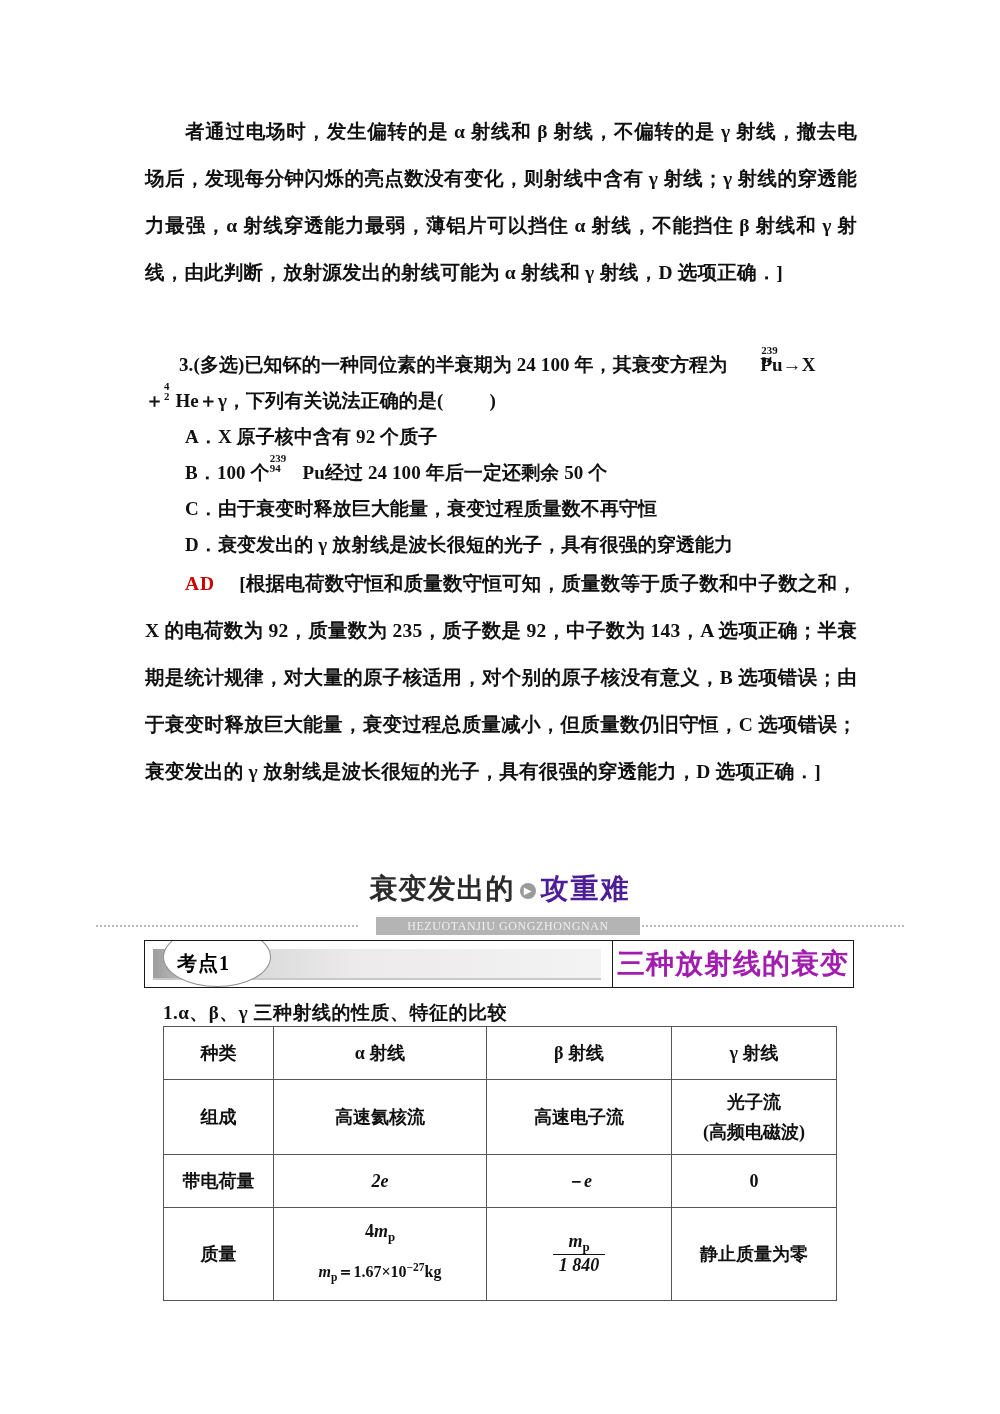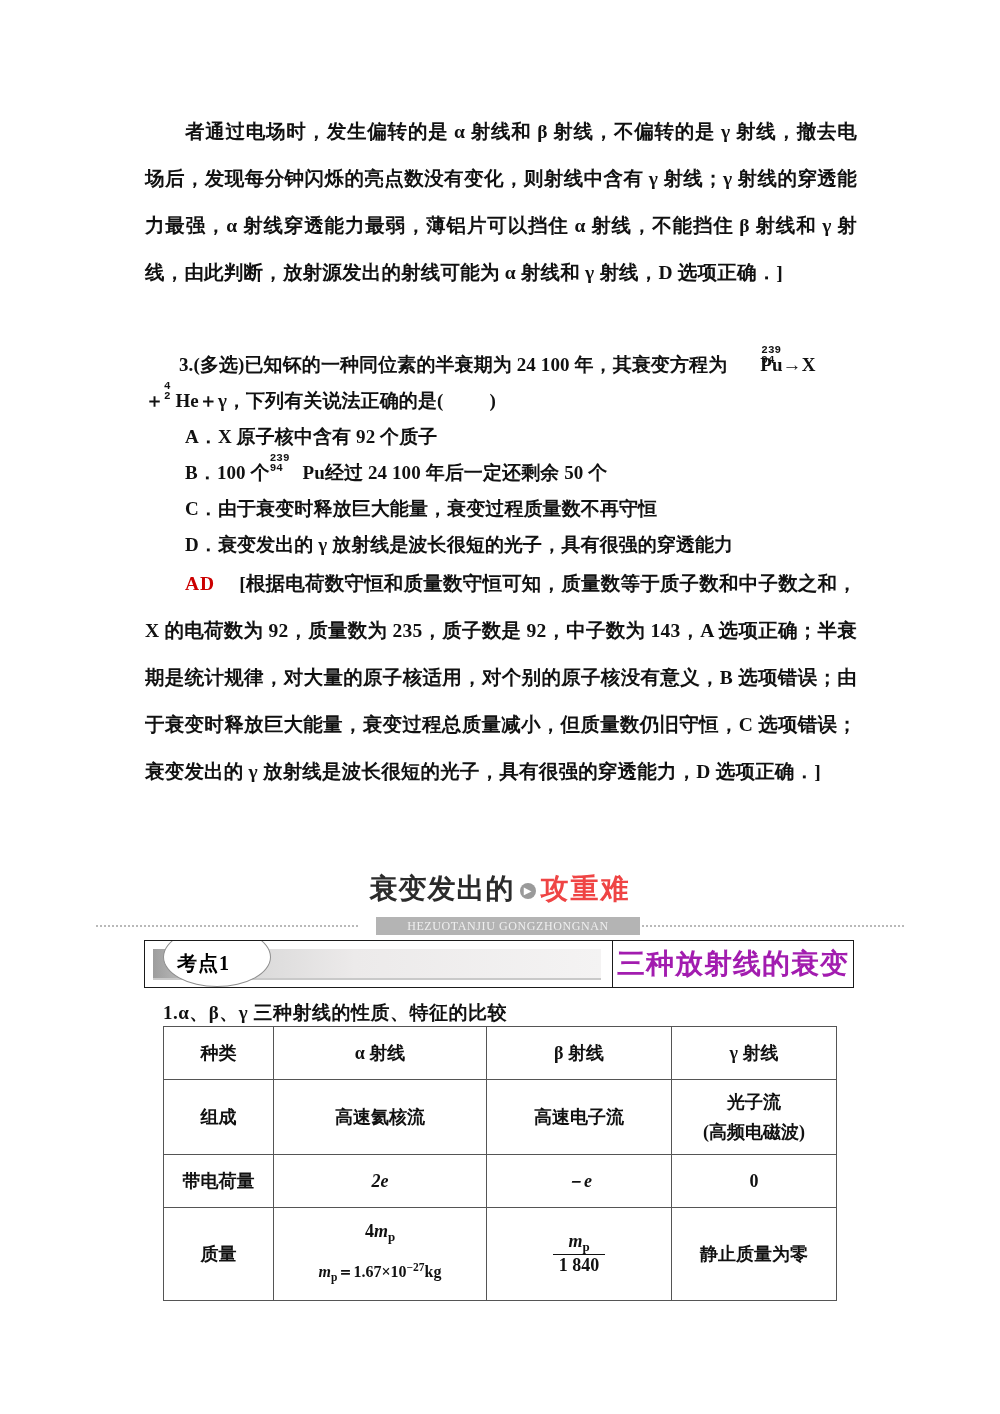--- a/index.html
+++ b/index.html
@@ -38,21 +38,20 @@
   .prose.indent { text-indent: 40px; }
 
   .sup-sub {
     display: inline-block;
     vertical-align: baseline;
     position: relative;
     width: 1.9em;
     height: 1em;
     margin-right: -0.15em;
     font-size: 0.99em;
-    font-family: Liberation Mono, monospace;
   }
   .sup-sub .sup {
     position: absolute;
     left: 0; top: -0.62em;
     font-size: 0.58em;
     line-height: 1;
     white-space: nowrap;
   }
   .sup-sub .sub {
     position: absolute;
@@ -110,21 +109,21 @@
     border-radius: 50%;
     background: #9a9a9a;
     color: #ffffff;
     font-size: 10px;
     line-height: 16px;
     text-align: center;
     vertical-align: 4px;
     margin: 0 5px;
   }
   .sec-title .t2 {
-    color: #ef4444;
+    color: #4c1d95;
     letter-spacing: 2px;
     font-weight: bold;
   }
   .sec-rule {
     position: absolute;
     left: 96px; top: 45px;
     width: 808px;
     height: 18px;
   }
   .sec-rule .dots {
@@ -269,20 +268,21 @@
     display: inline-block;
     vertical-align: middle;
     text-align: center;
     line-height: 1.18;
   }
   .frac .num { display: block; padding: 0 6px; }
   .frac .den {
     display: block;
     padding: 0 6px;
     border-top: 1.6px solid #111111;
+    font-style: italic;
   }
 </style>
 </head>
 <body>
 
 <div class="page">
 
   <div class="prose indent" style="top:108px;">者通过电场时，发生偏转的是 α 射线和 β 射线，不偏转的是 γ 射线，撤去电场后，发现每分钟闪烁的亮点数没有变化，则射线中含有 γ 射线；γ 射线的穿透能力最强，α 射线穿透能力最弱，薄铝片可以挡住 α 射线，不能挡住 β 射线和 γ 射线，由此判断，放射源发出的射线可能为 α 射线和 γ 射线，D 选项正确．]</div>
 
   <div class="q-block" style="top:330px;">

